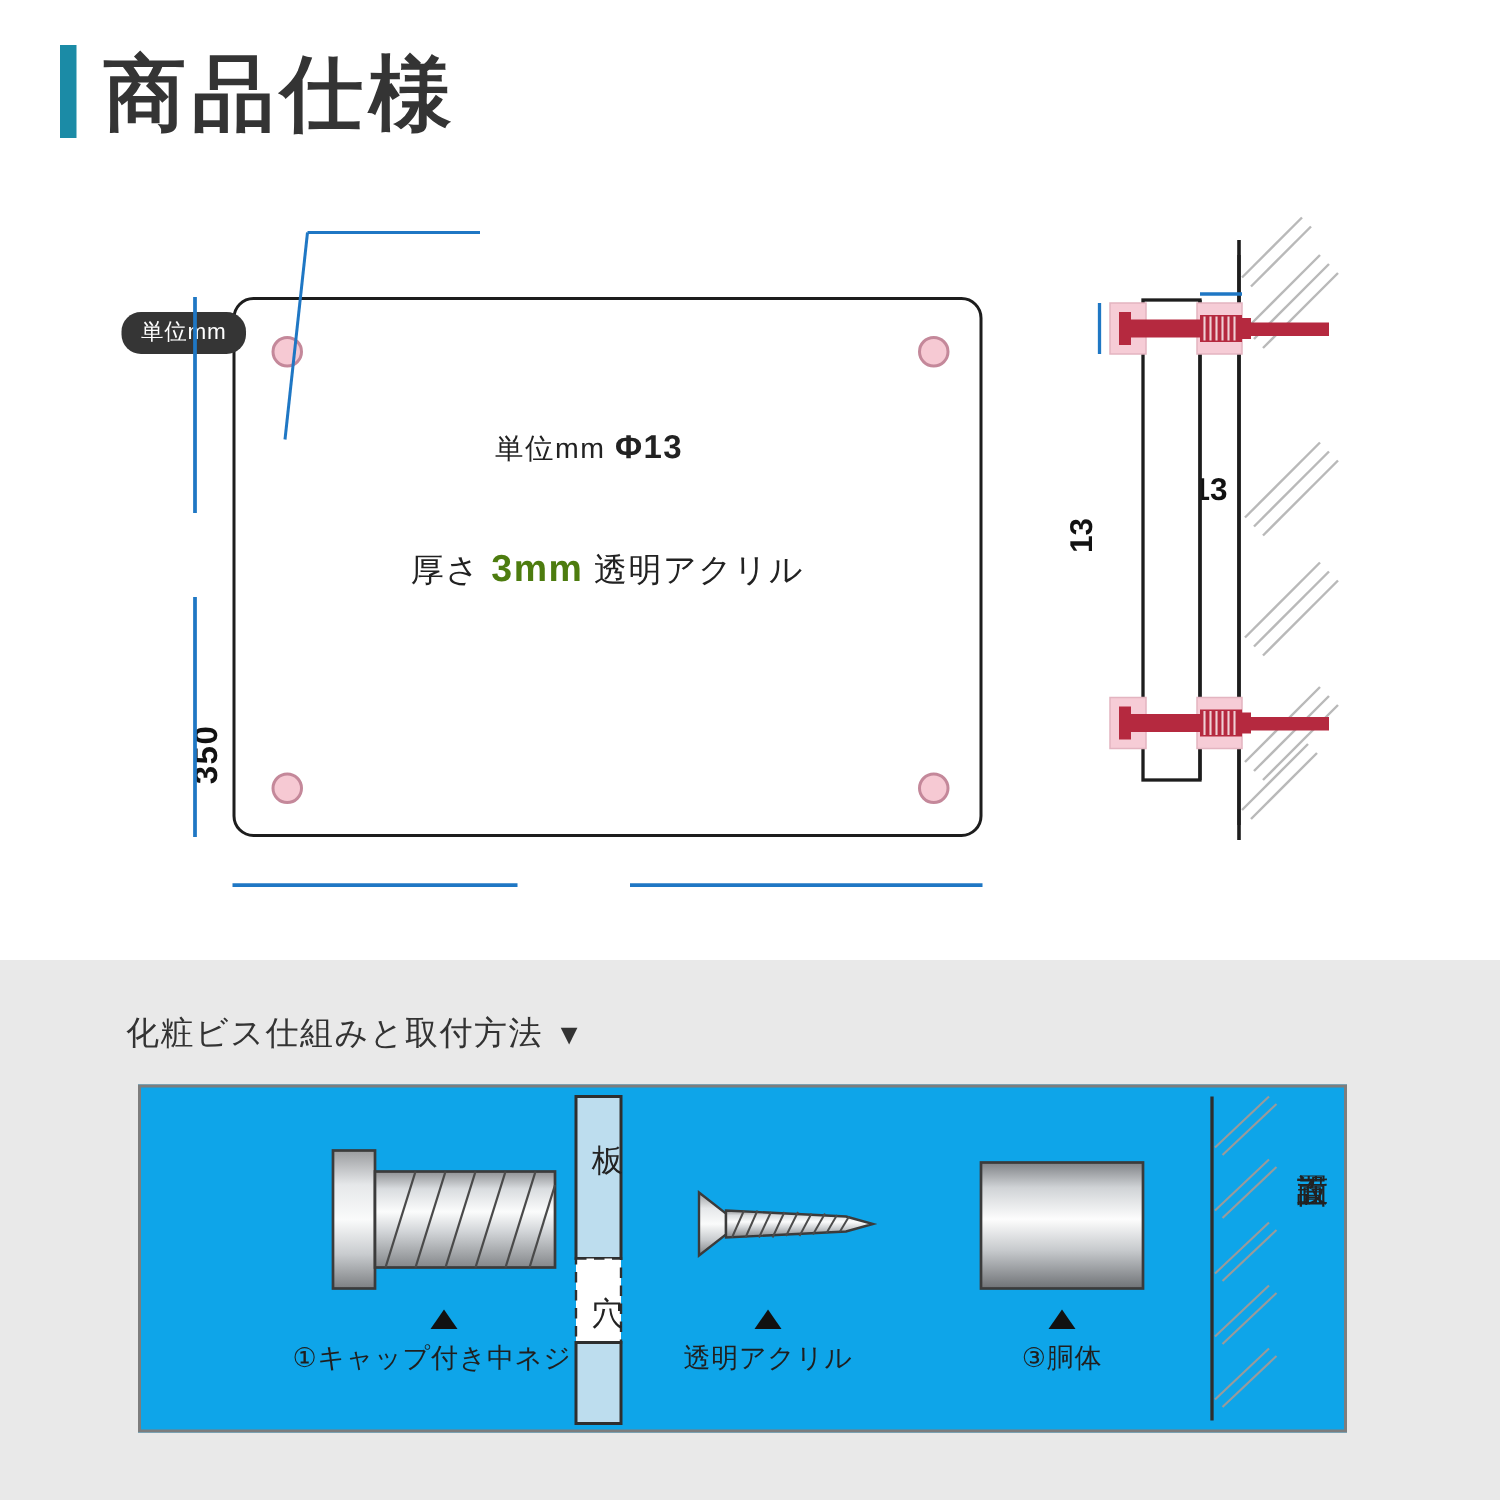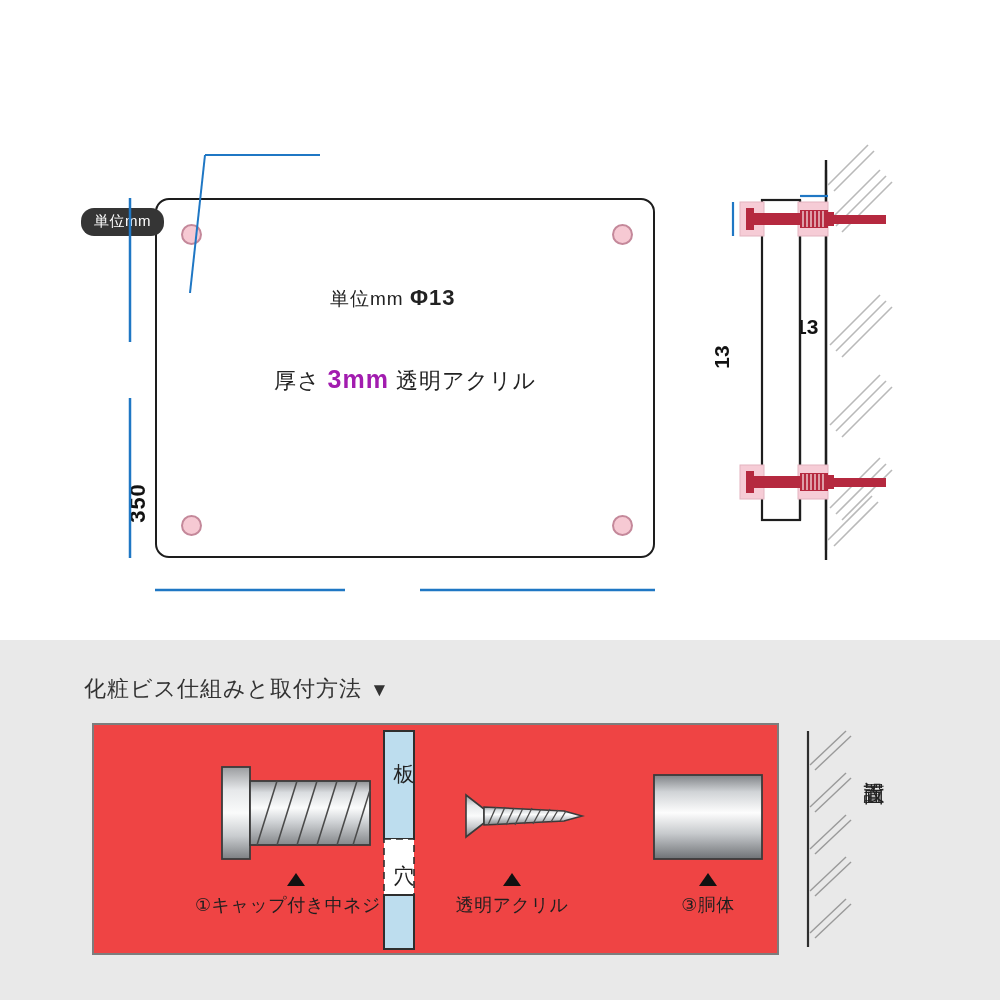--- a/index.html
+++ b/index.html
@@ -44,21 +44,21 @@
     position:absolute;left:57px;top:78px;
     background:#353535;color:#ffffff;border-radius:13px;
     padding:4px 13px 5px;font-size:15px;letter-spacing:.5px;
     white-space:nowrap;
     margin-left:24px;
   }
   .thickness-text{
     position:absolute;left:155px;top:235px;width:500px;text-align:center;
     font-size:22px;color:#222;letter-spacing:1px;white-space:nowrap;
   }
-  .thickness-text .hl{color:#a21caf;font-weight:700;font-size:25px;}
+  .thickness-text .hl{color:#4d7c0f;font-weight:700;font-size:25px;}
 
   
   .callout-label{
     position:absolute;left:330px;top:155px;
     font-size:19px;color:#222;white-space:nowrap;letter-spacing:1px;
   }
   .callout-label .dim{font-weight:700;font-size:22px;}
 
   
   .dim-450{
@@ -84,42 +84,46 @@
   .bottom-section{
     position:absolute;left:0;top:640px;width:1000px;height:360px;
     background:#e9e9e9;
   }
   .bottom-heading{
     position:absolute;left:84px;top:34px;
     font-size:22px;color:#333;letter-spacing:1px;white-space:nowrap;
   }
   .bottom-heading .tri{font-size:19px;margin-left:8px;}
   .white-box{
-    position:absolute;left:92px;top:83px;width:687px;height:232px;
-    background:#ef4444;border:2px solid #7d7d7d;box-sizing:border-box;padding-left:18px;
+    position:absolute;left:92px;top:83px;width:806px;height:232px;
+    background:#0ea5e9;border:2px solid #7d7d7d;box-sizing:border-box;padding-left:18px;
   }
   .part-caption{
     position:absolute;font-size:18px;color:#1f1f1f;white-space:nowrap;
     text-align:center;letter-spacing:.5px;
   }
   .up-tri{
     position:absolute;width:0;height:0;
     border-left:9px solid transparent;border-right:9px solid transparent;
     border-bottom:13px solid #111;
   }
   .board-label{
     position:absolute;font-size:21px;color:#222;
     writing-mode:vertical-rl;text-orientation:upright;
   }
 </style>
 </head>
 <body>
 
 <div id="root">
 
+  <div class="header">
+    <div class="accent-bar"></div>
+    <div class="page-title">商品仕様</div>
+  </div>
 
   <div class="spec-area">
 
     <div class="panel">
       <div class="hole tl"></div>
       <div class="hole tr"></div>
       <div class="hole bl"></div>
       <div class="hole br"></div>
     </div>
 

